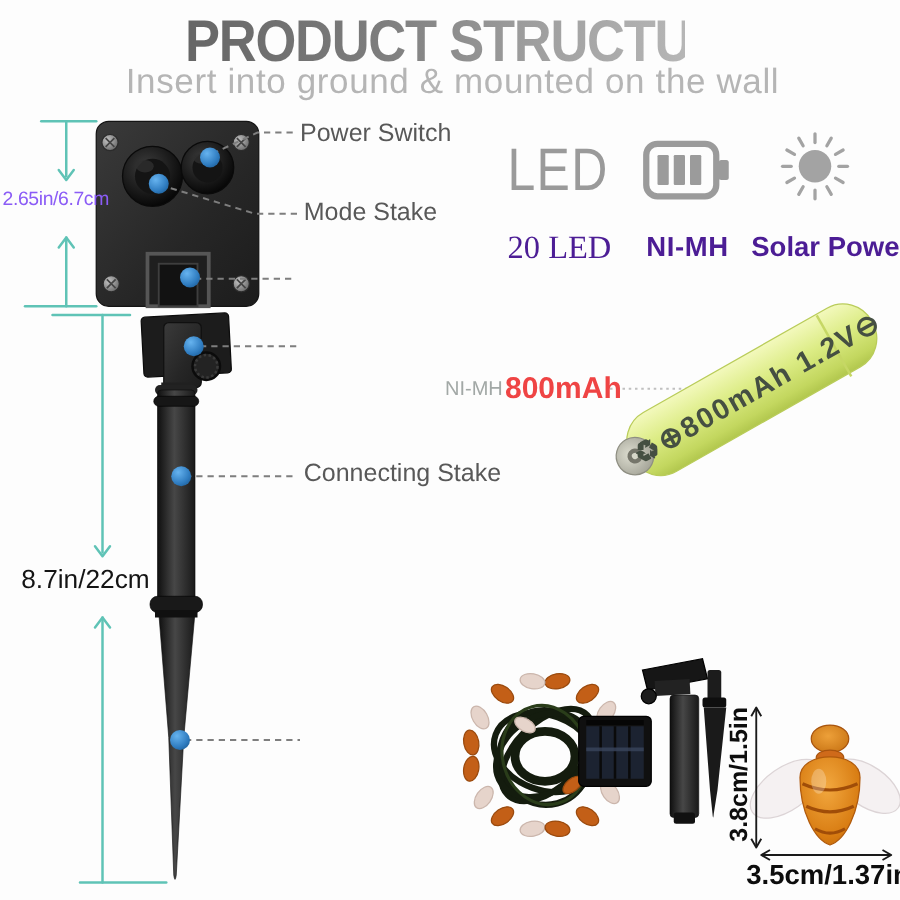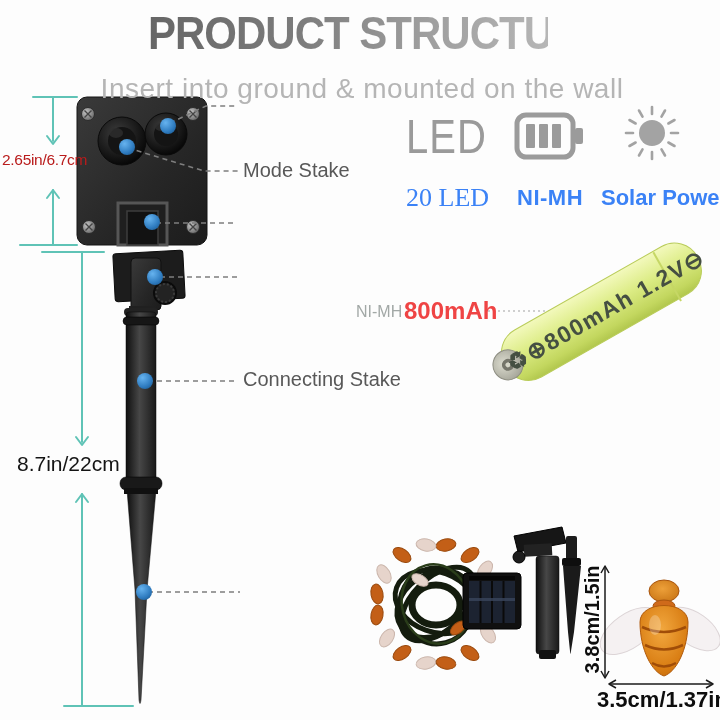--- a/index.html
+++ b/index.html
@@ -4,27 +4,27 @@
 <style>
   html,body{margin:0;padding:0;background:#fff;}
   .stage{position:relative;width:720px;height:720px;background:#fdfdfd;overflow:hidden;
          font-family:"Liberation Sans",sans-serif;}
   .abs{position:absolute;white-space:nowrap;}
   .title{left:148px;top:6px;width:400px;text-align:center;font-size:42px;font-weight:800;
          letter-spacing:-1px;transform:scaleY(1.12);transform-origin:top left;
          background:linear-gradient(90deg,#666 0%,#7c7c7c 38%,#9d9d9d 68%,#b6b6b6 100%);
          -webkit-background-clip:text;background-clip:text;color:transparent;}
   .subtitle{left:62px;top:49px;width:600px;text-align:center;font-size:28px;color:#b5b5b5;
-            letter-spacing:.5px;margin-top:24px;}
+            letter-spacing:.5px;}
   .callout-label{font-size:20px;color:#585858;}
-  .dim-small{font-size:15.5px;letter-spacing:-.3px;color:#b91c1c;text-align:center;}
+  .dim-small{font-size:15.5px;letter-spacing:-.3px;color:#8b5cf6;text-align:center;}
   .dim-big{font-size:21px;color:#141414;}
   .led-big{left:406px;top:110px;font-size:40px;color:#9a9a9a;letter-spacing:1px;
            transform:scaleY(1.2);transform-origin:top left;}
-  .green{color:#3b82f6;text-align:center;}
+  .green{color:#4c1d95;text-align:center;}
   .feat{font-size:22px;font-weight:bold;}
   .led-count{left:406px;top:183px;font-family:"Liberation Serif",serif;font-size:26px;font-weight:400;}
   .bat-type-sm{left:356px;top:303px;font-size:16px;color:#a2a8a6;}
   .bat-cap{left:404px;top:297px;font-size:24px;font-weight:bold;color:#ef4444;}
   .bee-dim-v{left:532px;top:608px;width:120px;text-align:center;font-size:20px;font-weight:bold;
              color:#0d0d0d;transform:rotate(-90deg);}
   .bee-dim-h{left:597px;top:687px;font-size:22px;font-weight:bold;color:#0d0d0d;}
   svg text{font-family:"Liberation Sans",sans-serif;}
 </style>
 </head>
@@ -275,20 +275,21 @@
         <path d="M706,680 L713,684 L706,688"></path>
     </g>
   </svg>
 
   <div class="abs title">PRODUCT STRUCTURE</div>
   <div class="abs subtitle">Insert into ground &amp; mounted on the wall</div>
 
   <div class="abs dim-small" style="left:2px;top:151px">2.65in/6.7cm</div>
   <div class="abs dim-big" style="left:17px;top:452px">8.7in/22cm</div>
 
+  <div class="abs callout-label" style="left:240px;top:96px">Power Switch</div>
   <div class="abs callout-label" style="left:243px;top:159px">Mode Stake</div>
   <div class="abs callout-label" style="left:243px;top:368px">Connecting Stake</div>
 
   <div class="abs led-big">LED</div>
   <div class="abs green led-count">20 LED</div>
   <div class="abs green feat" style="left:517px;top:185px;letter-spacing:.5px">NI-MH</div>
   <div class="abs green feat" style="left:601px;top:185px">Solar Power</div>
 
   <div class="abs bat-type-sm">NI-MH</div>
   <div class="abs bat-cap">800mAh</div>

